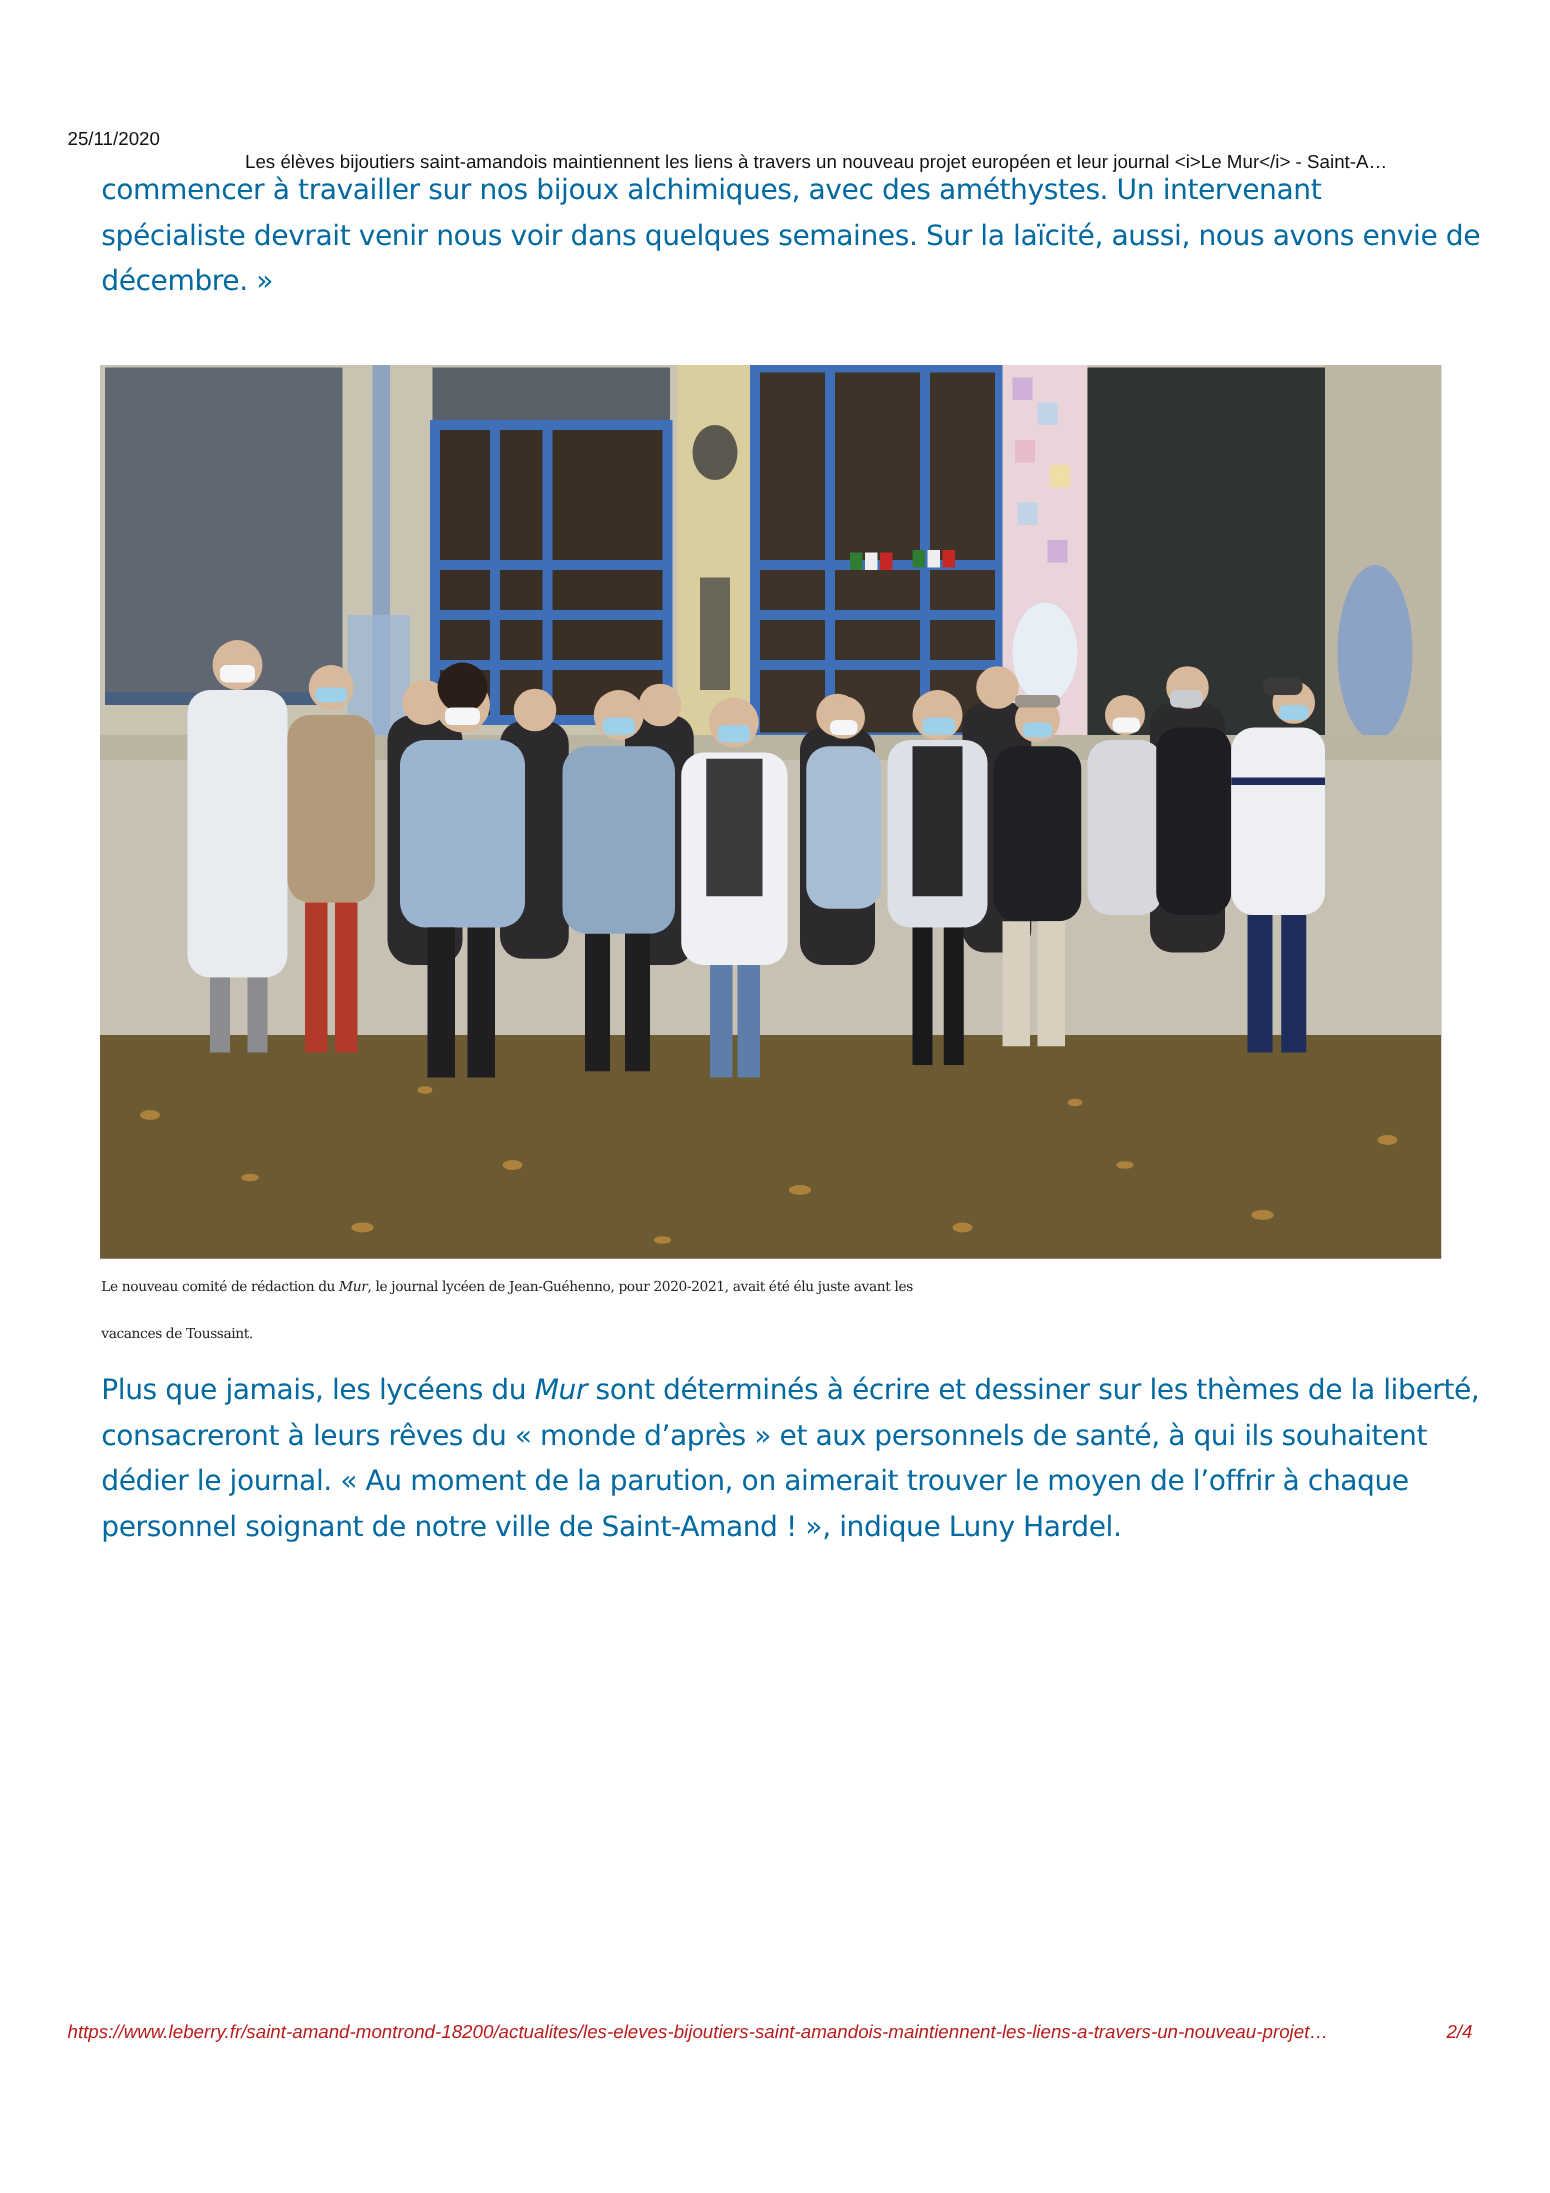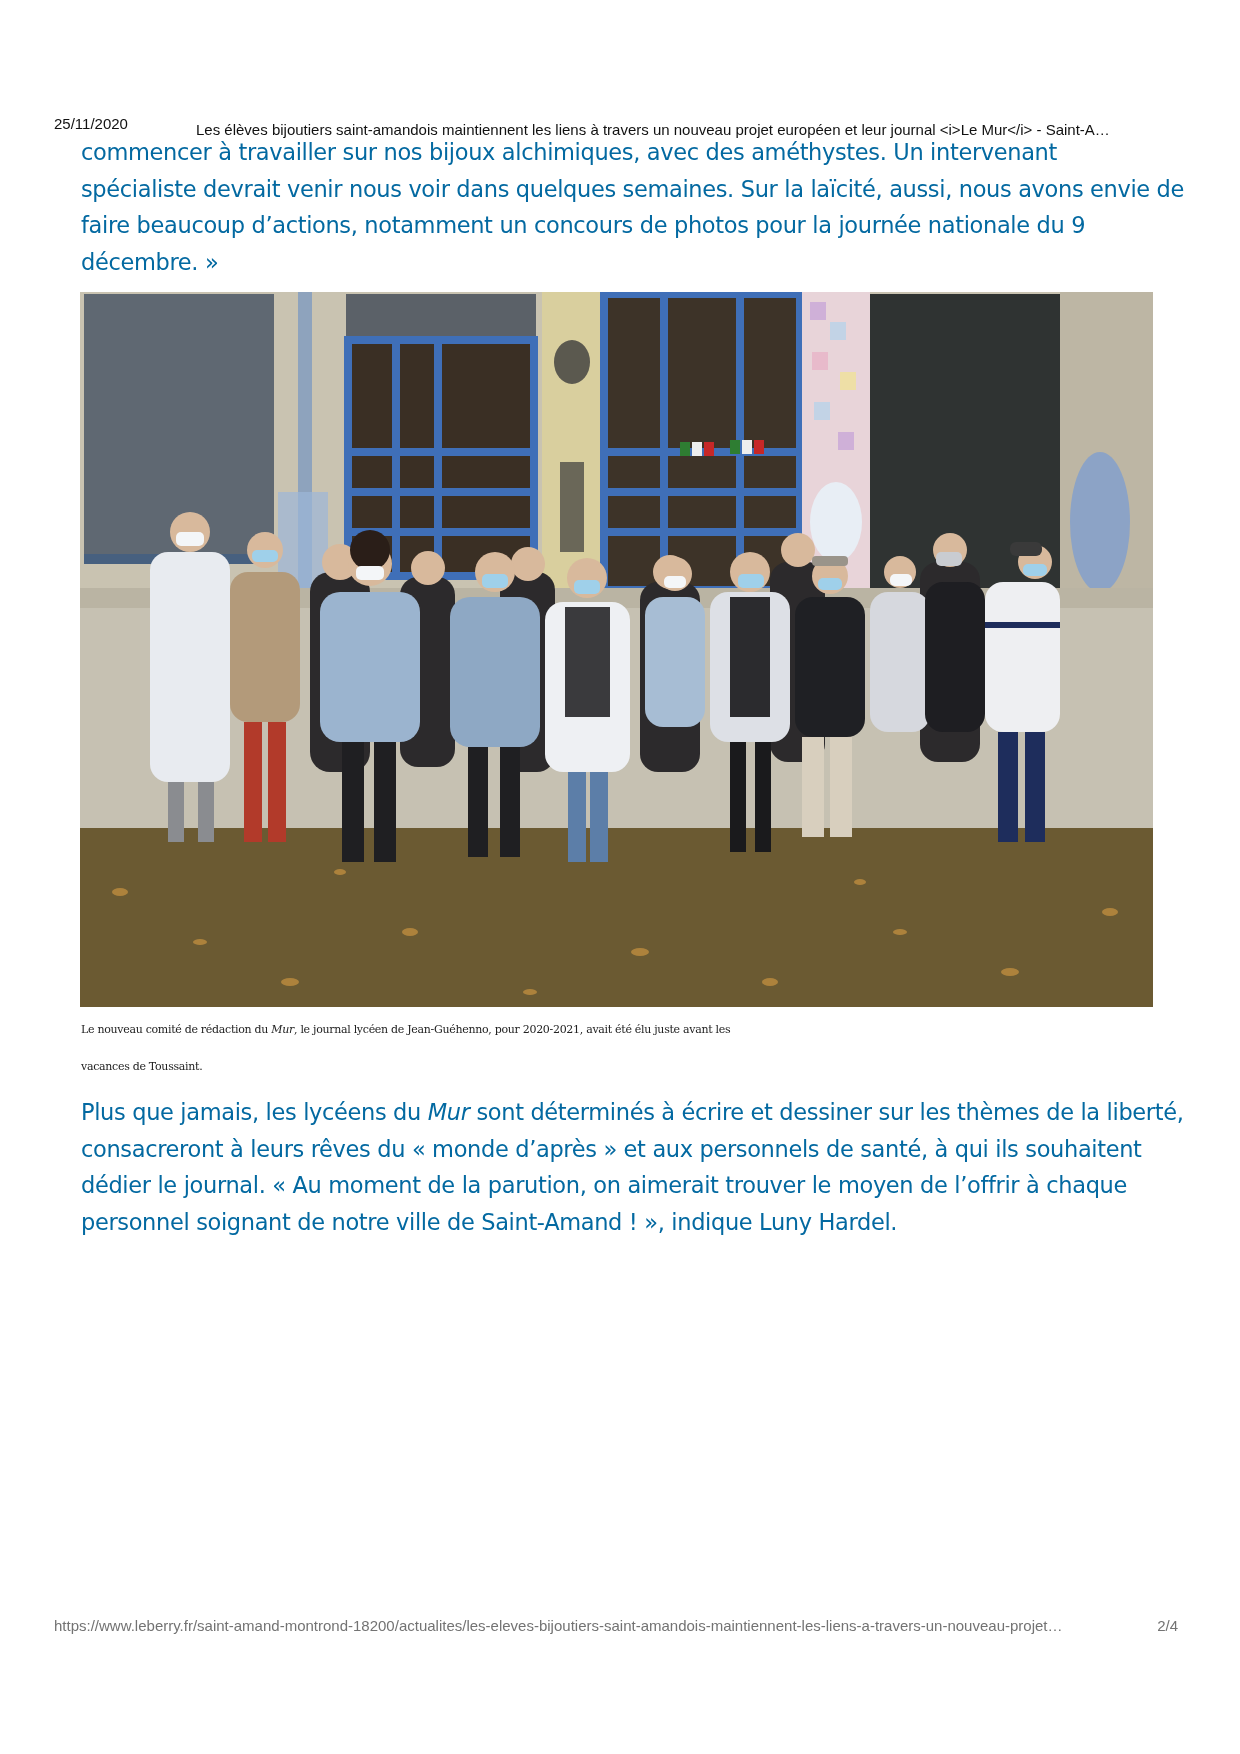--- a/index.html
+++ b/index.html
@@ -21,21 +21,21 @@
       width: 1140px;
       height: 20px;
       font-family: "Liberation Sans", sans-serif;
       font-size: 15px;
       color: #111111;
       white-space: nowrap;
     }
     .print-header .date {
       position: absolute;
       left: 0;
-      top: 12px;
+      top: 0;
     }
     .print-header .title {
       position: absolute;
       left: 142px;
       top: 0;
       width: 996px;
       overflow: hidden;
       text-overflow: ellipsis;
       white-space: nowrap;
       margin-top: 18px;
@@ -81,22 +81,23 @@
     .caption .line { display: block; white-space: nowrap; }
 
     .print-footer {
       position: absolute;
       top: 1617px;
       left: 54px;
       width: 1140px;
       height: 20px;
       font-family: "Liberation Sans", sans-serif;
       font-size: 15px;
-      color: #737373;
-      white-space: nowrap;
+      color: #b91c1c;
+      white-space: nowrap;
+      font-style: italic;
     }
     .print-footer .url {
       position: absolute;
       left: 0;
       top: 0;
       width: 1080px;
       overflow: hidden;
       text-overflow: ellipsis;
       white-space: nowrap;
     }
@@ -110,21 +111,20 @@
 <body>
 
 <div class="print-header">
   <span class="date">25/11/2020</span>
   <span class="title">Les élèves bijoutiers saint-amandois maintiennent les liens à travers un nouveau projet européen et leur journal &lt;i&gt;Le Mur&lt;/i&gt; - Saint-A…</span>
 </div>
 
 <div class="article-text p1">
   <span class="line">commencer à travailler sur nos bijoux alchimiques, avec des améthystes. Un intervenant</span>
   <span class="line">spécialiste devrait venir nous voir dans quelques semaines. Sur la laïcité, aussi, nous avons envie de</span>
-  <span class="line">faire beaucoup d’actions, notamment un concours de photos pour la journée nationale du 9</span>
   <span class="line">décembre. »</span>
 </div>
 
 <div class="photo" role="img" aria-label="Groupe d'une vingtaine de lycéens masqués posant devant la façade d'un bâtiment scolaire aux fenêtres bleues, sur une pelouse couverte de feuilles mortes">
   <svg width="1073" height="715" viewBox="0 0 1073 715" xmlns="http://www.w3.org/2000/svg">
 
     <rect x="0" y="0" width="1073" height="715" fill="#c9c3b1"></rect>
 
     <rect x="4" y="2" width="190" height="268" fill="#5f6872"></rect>
     <rect x="4" y="262" width="190" height="10" fill="#47607f"></rect>

